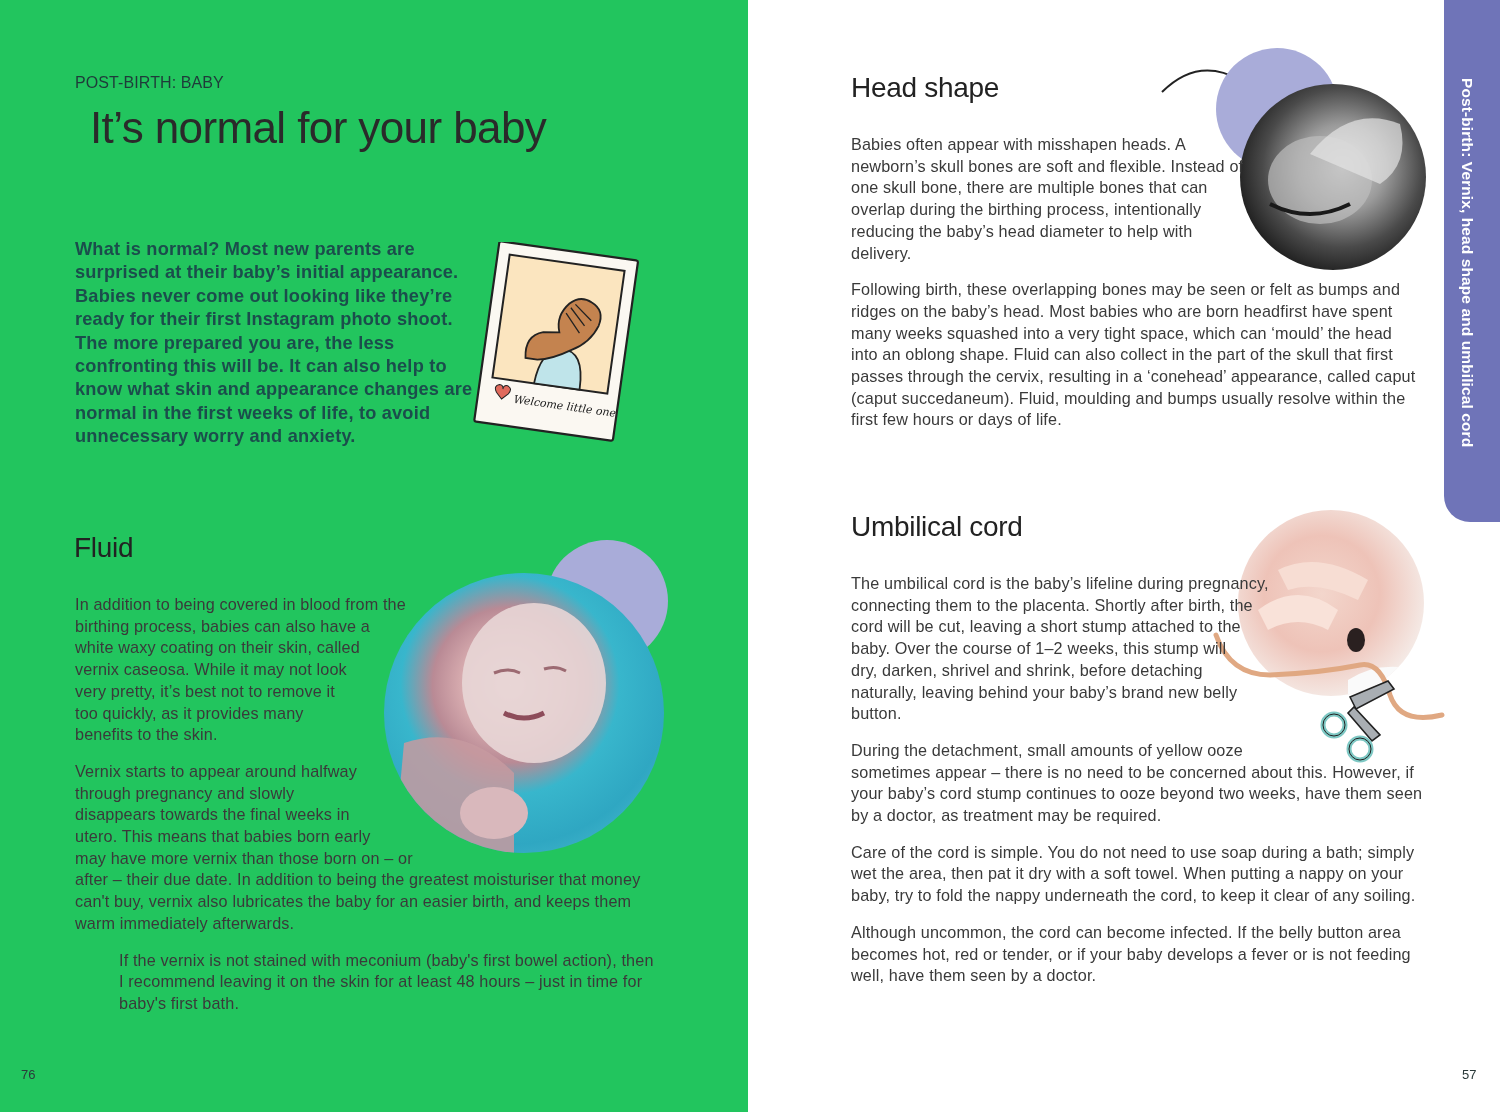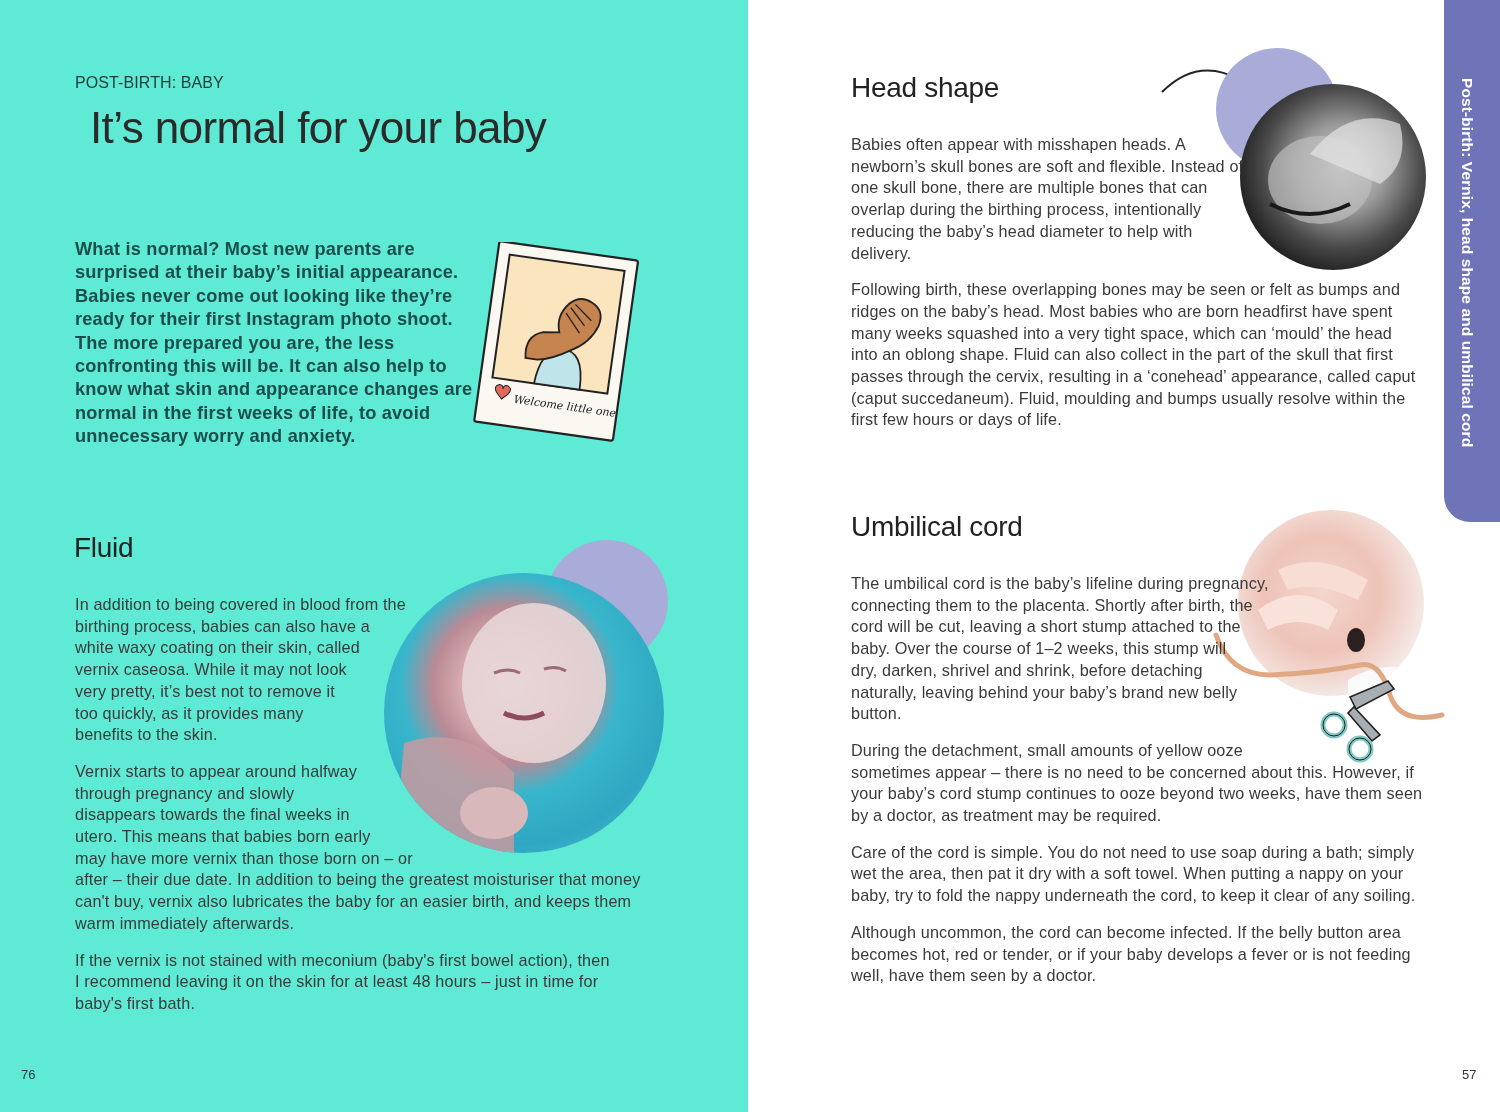--- a/index.html
+++ b/index.html
@@ -1,19 +1,19 @@
 <!DOCTYPE html>
 <html><head>
 <meta charset="utf-8">
 <style>
   * { box-sizing: border-box; margin: 0; padding: 0; }
   html, body { width: 1500px; height: 1112px; overflow: hidden; background: #ffffff; }
   body { position: relative; font-family: "Liberation Sans", "DejaVu Sans", sans-serif; }
 
-  .page-left { position: absolute; left: 0; top: 0; width: 748px; height: 1112px; background: #5eead4; }
+  .page-left { position: absolute; left: 0; top: 0; width: 748px; height: 1112px; background: #22c55e; }
   .page-right { position: absolute; left: 748px; top: 0; width: 752px; height: 1112px; background: #ffffff; }
 
   .kicker { position: absolute; left: 75px; top: 74px; font-size: 16px; color: #1f3b3a; letter-spacing: 0.1px; }
   .title { position: absolute; left: 90px; top: 104px; width: 520px; font-size: 44px; line-height: 47px; color: #2a2a2a; font-weight: normal; letter-spacing: -0.6px; }
 
   .intro { position: absolute; left: 75px; top: 238px; width: 400px; font-size: 18.2px; line-height: 23.4px; color: #1b4d4c; font-weight: bold; letter-spacing: 0.2px; }
 
   .h2 { position: absolute; font-size: 28px; color: #222; font-weight: normal; letter-spacing: -0.3px; }
   .body { position: absolute; font-size: 16.2px; line-height: 21.7px; color: #3a3a3a; letter-spacing: 0.15px; }
   .body p { margin-bottom: 15px; }
@@ -64,21 +64,21 @@
       <path d="M120 140 q20 10 40 0" stroke="#8d4c5a" stroke-width="5" fill="none"></path>
       <path d="M20 170 Q80 150 130 200 L130 280 L10 280 Z" fill="#c79aa0" opacity="0.85"></path>
       <ellipse cx="110" cy="240" rx="34" ry="26" fill="#d9b8bc"></ellipse>
     </svg>
   </div>
 
   <div class="body" style="left:75px; top:594px; width:580px;">
     <div class="float-space" style="width:305px; height:262px; margin-left:6px;"></div>
     <p>In addition to being covered in blood from the birthing process, babies can also have a white waxy coating on their skin, called vernix caseosa. While it may not look very pretty, it’s best not to remove it too quickly, as it provides many benefits to the skin.</p>
     <p>Vernix starts to appear around halfway through pregnancy and slowly disappears towards the final weeks in utero. This means that babies born early may have more vernix than those born on – or after – their due date. In addition to being the greatest moisturiser that money can't buy, vernix also lubricates the baby for an easier birth, and keeps them warm immediately afterwards.</p>
-    <p style="width:540px;">If the vernix is not stained with meconium (baby's first bowel action), then I recommend leaving it on the skin for at least 48 hours – just in time for baby's first bath.</p>
+    <p style="width:540px;margin-left:44px;">If the vernix is not stained with meconium (baby's first bowel action), then I recommend leaving it on the skin for at least 48 hours – just in time for baby's first bath.</p>
   </div>
 
   <div class="page-num" style="left:21px;">76</div>
 </div>
 
 <div class="page-right"></div>
 
 <h2 class="h2" style="left:851px; top:72px;">Head shape</h2>
 
 <svg style="position:absolute; left:1158px; top:62px;" width="90" height="36" viewBox="0 0 90 36">

